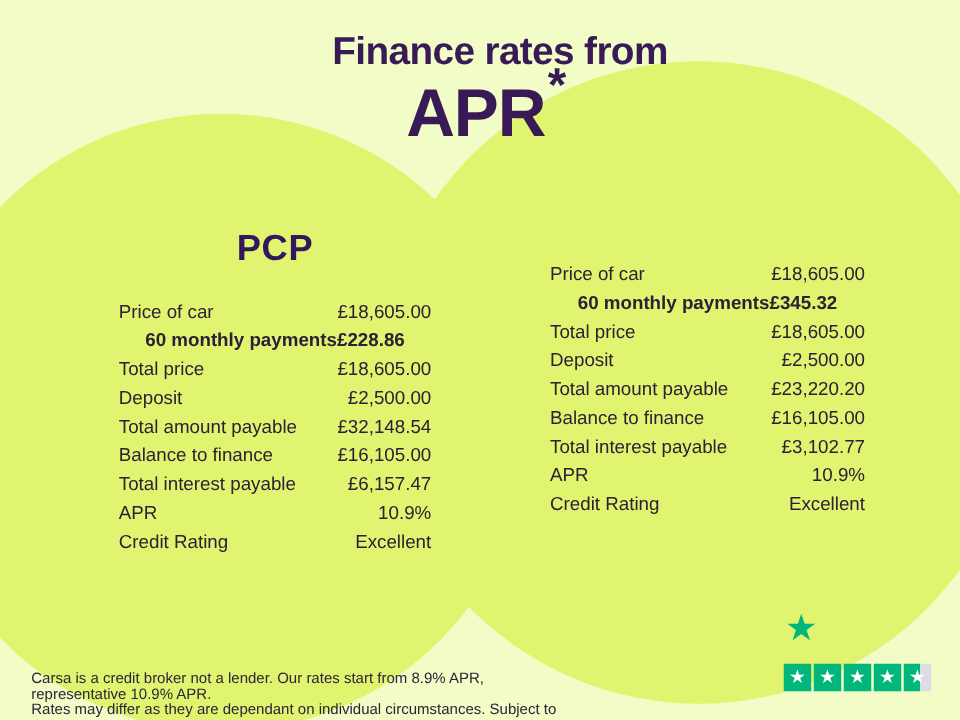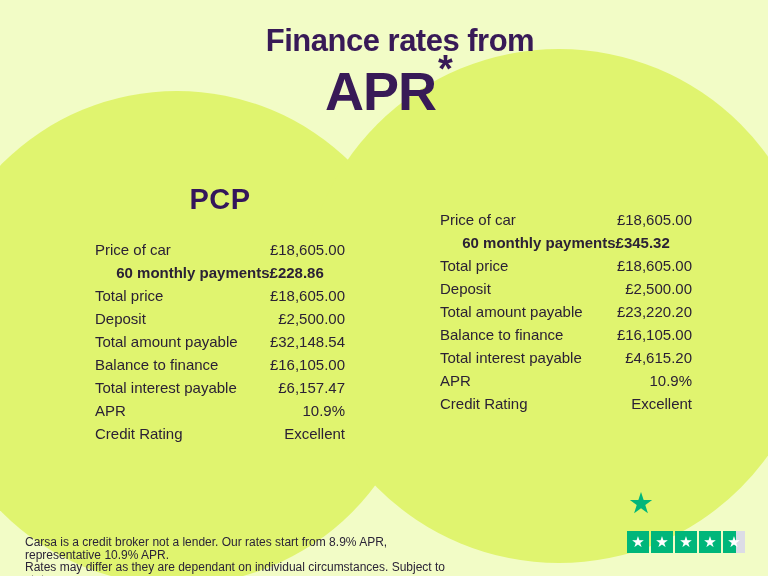--- a/index.html
+++ b/index.html
@@ -232,21 +232,21 @@
           <span class="val">£23,220.20</span>
         </div>
 
         <div class="row">
           <span class="lbl">Balance to finance</span>
           <span class="val">£16,105.00</span>
         </div>
 
         <div class="row">
           <span class="lbl">Total interest payable</span>
-          <span class="val">£4,615.20</span>
+          <span class="val">£3,102.77</span>
         </div>
 
         <div class="row">
           <span class="lbl">APR</span>
           <span class="val">10.9%</span>
         </div>
 
         <div class="row">
           <span class="lbl">Credit Rating</span>
           <span class="val">Excellent</span>

